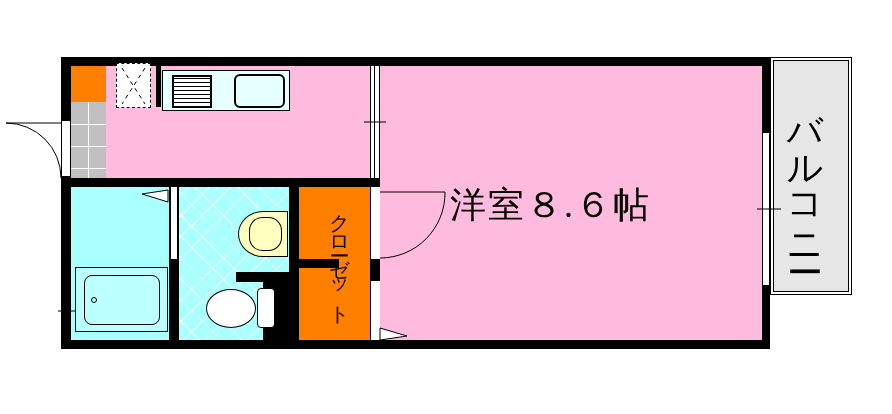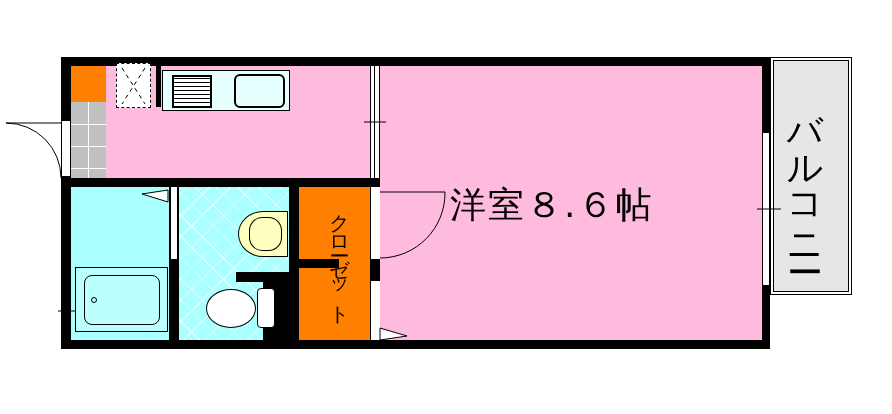--- a/index.html
+++ b/index.html
@@ -77,21 +77,21 @@
   <div class="abs" style="left:370px;top:187px;width:10px;height:72px;background:#fff;border-left:1px solid #000;"></div>
   <div class="abs wall" style="left:370px;top:259px;width:10px;height:22px;"></div>
   <div class="abs" style="left:370px;top:281px;width:10px;height:59px;background:#fff;border-left:1px solid #000;"></div>
 
   <div class="abs" style="left:770px;top:57px;width:82px;height:238px;background:#fff;border:1px solid #000;"></div>
   <div class="abs" style="left:773px;top:60px;width:76px;height:232px;background:#e6e6e6;border:1px solid #000;"></div>
   <div class="abs vtext" style="left:785px;top:90px;font-size:36px;line-height:40px;">バルコニー</div>
 
   <div class="abs" style="left:762px;top:133px;width:8px;height:152px;background:#fff;border-left:1px solid #000;border-right:1px solid #000;"></div>
 
-  <div class="abs" style="left:450px;top:185px;font-size:36px;line-height:40px;color:#000;letter-spacing:2px;white-space:nowrap;">洋室８.６帖</div>
+  <div class="abs" style="left:450px;top:185px;font-size:36px;line-height:40px;color:#000;letter-spacing:2px;white-space:nowrap;font-family:Liberation Serif, serif;">洋室８.６帖</div>
 
   <svg width="892" height="414">
     <path d="M61,123 L6,123 A55,55 0 0,1 61,178" fill="none" stroke="#000" stroke-width="1"></path>
     <path d="M380,192 L445,192 A65,65 0 0,1 380,258" fill="none" stroke="#000" stroke-width="1"></path>
     <polygon points="168,190 142,194 168,202" fill="#fff" stroke="#000" stroke-width="1"></polygon>
     <polygon points="380,328 407,336 380,340" fill="#fff" stroke="#000" stroke-width="1"></polygon>
     <line x1="364" y1="122" x2="386" y2="122" stroke="#000"></line>
     <line x1="757" y1="209" x2="781" y2="209" stroke="#000"></line>
     <line x1="58" y1="311" x2="76" y2="311" stroke="#000"></line>
     <line x1="66" y1="299" x2="66" y2="323" stroke="#000"></line>

